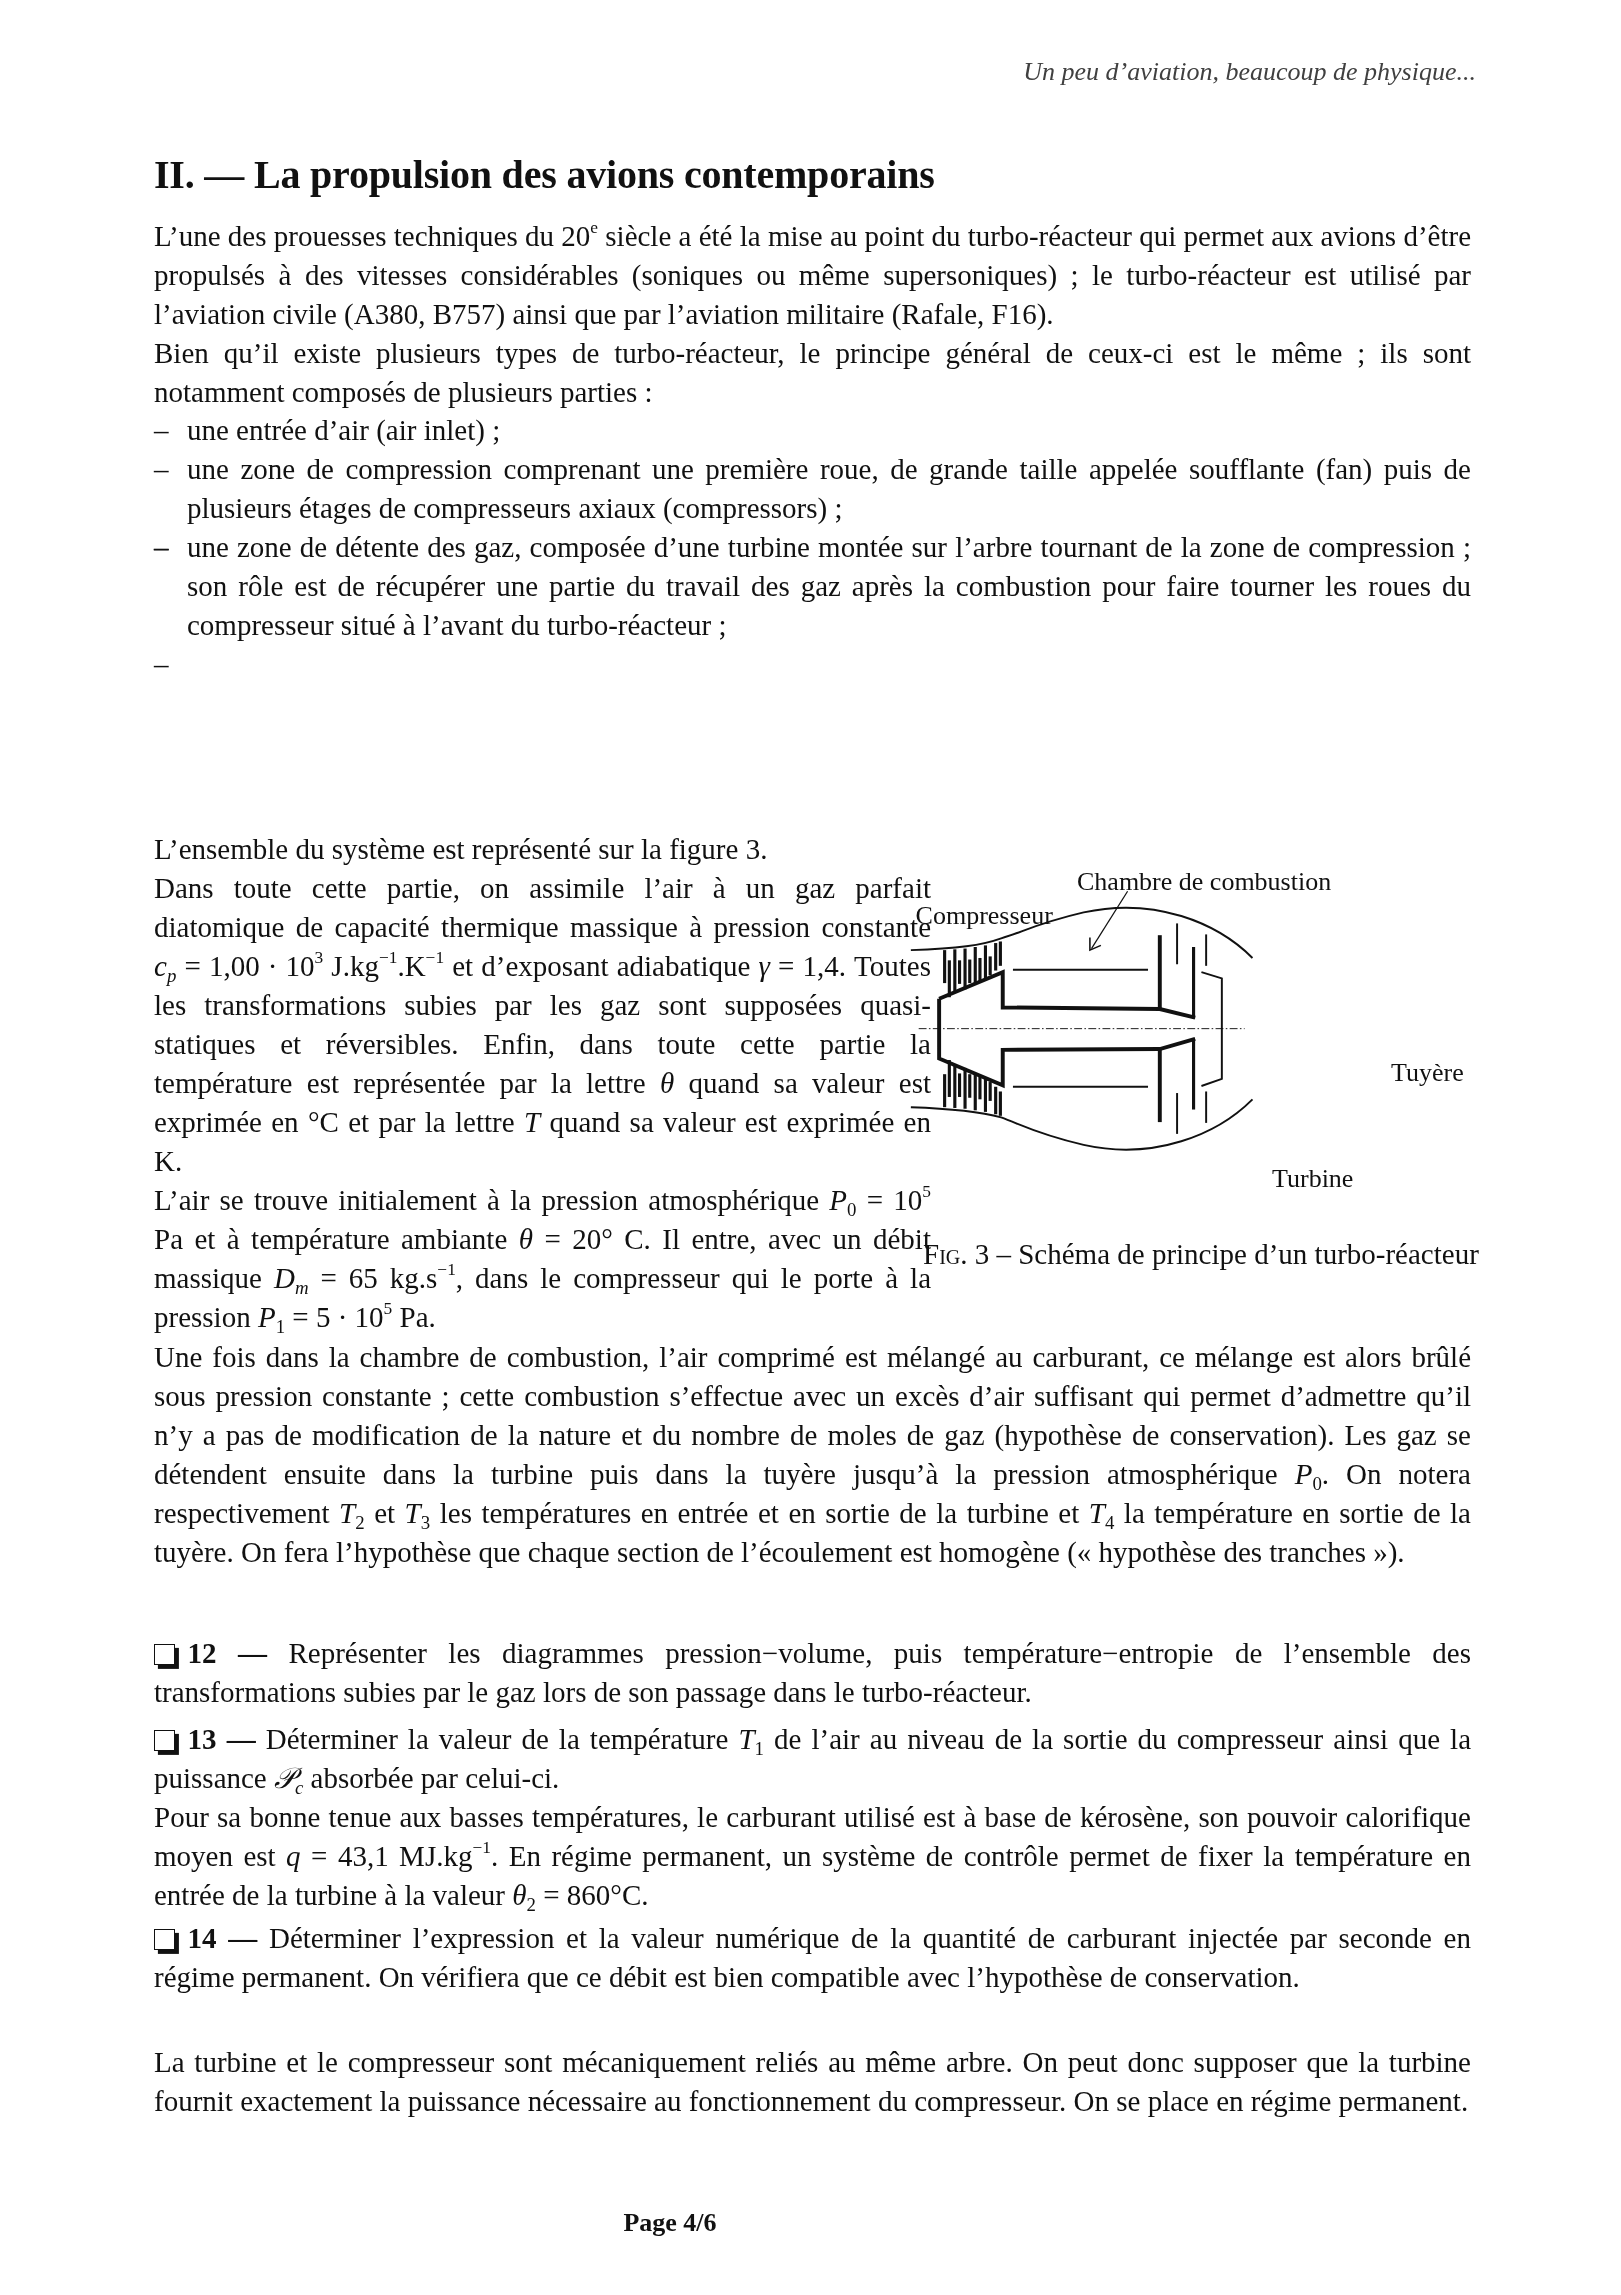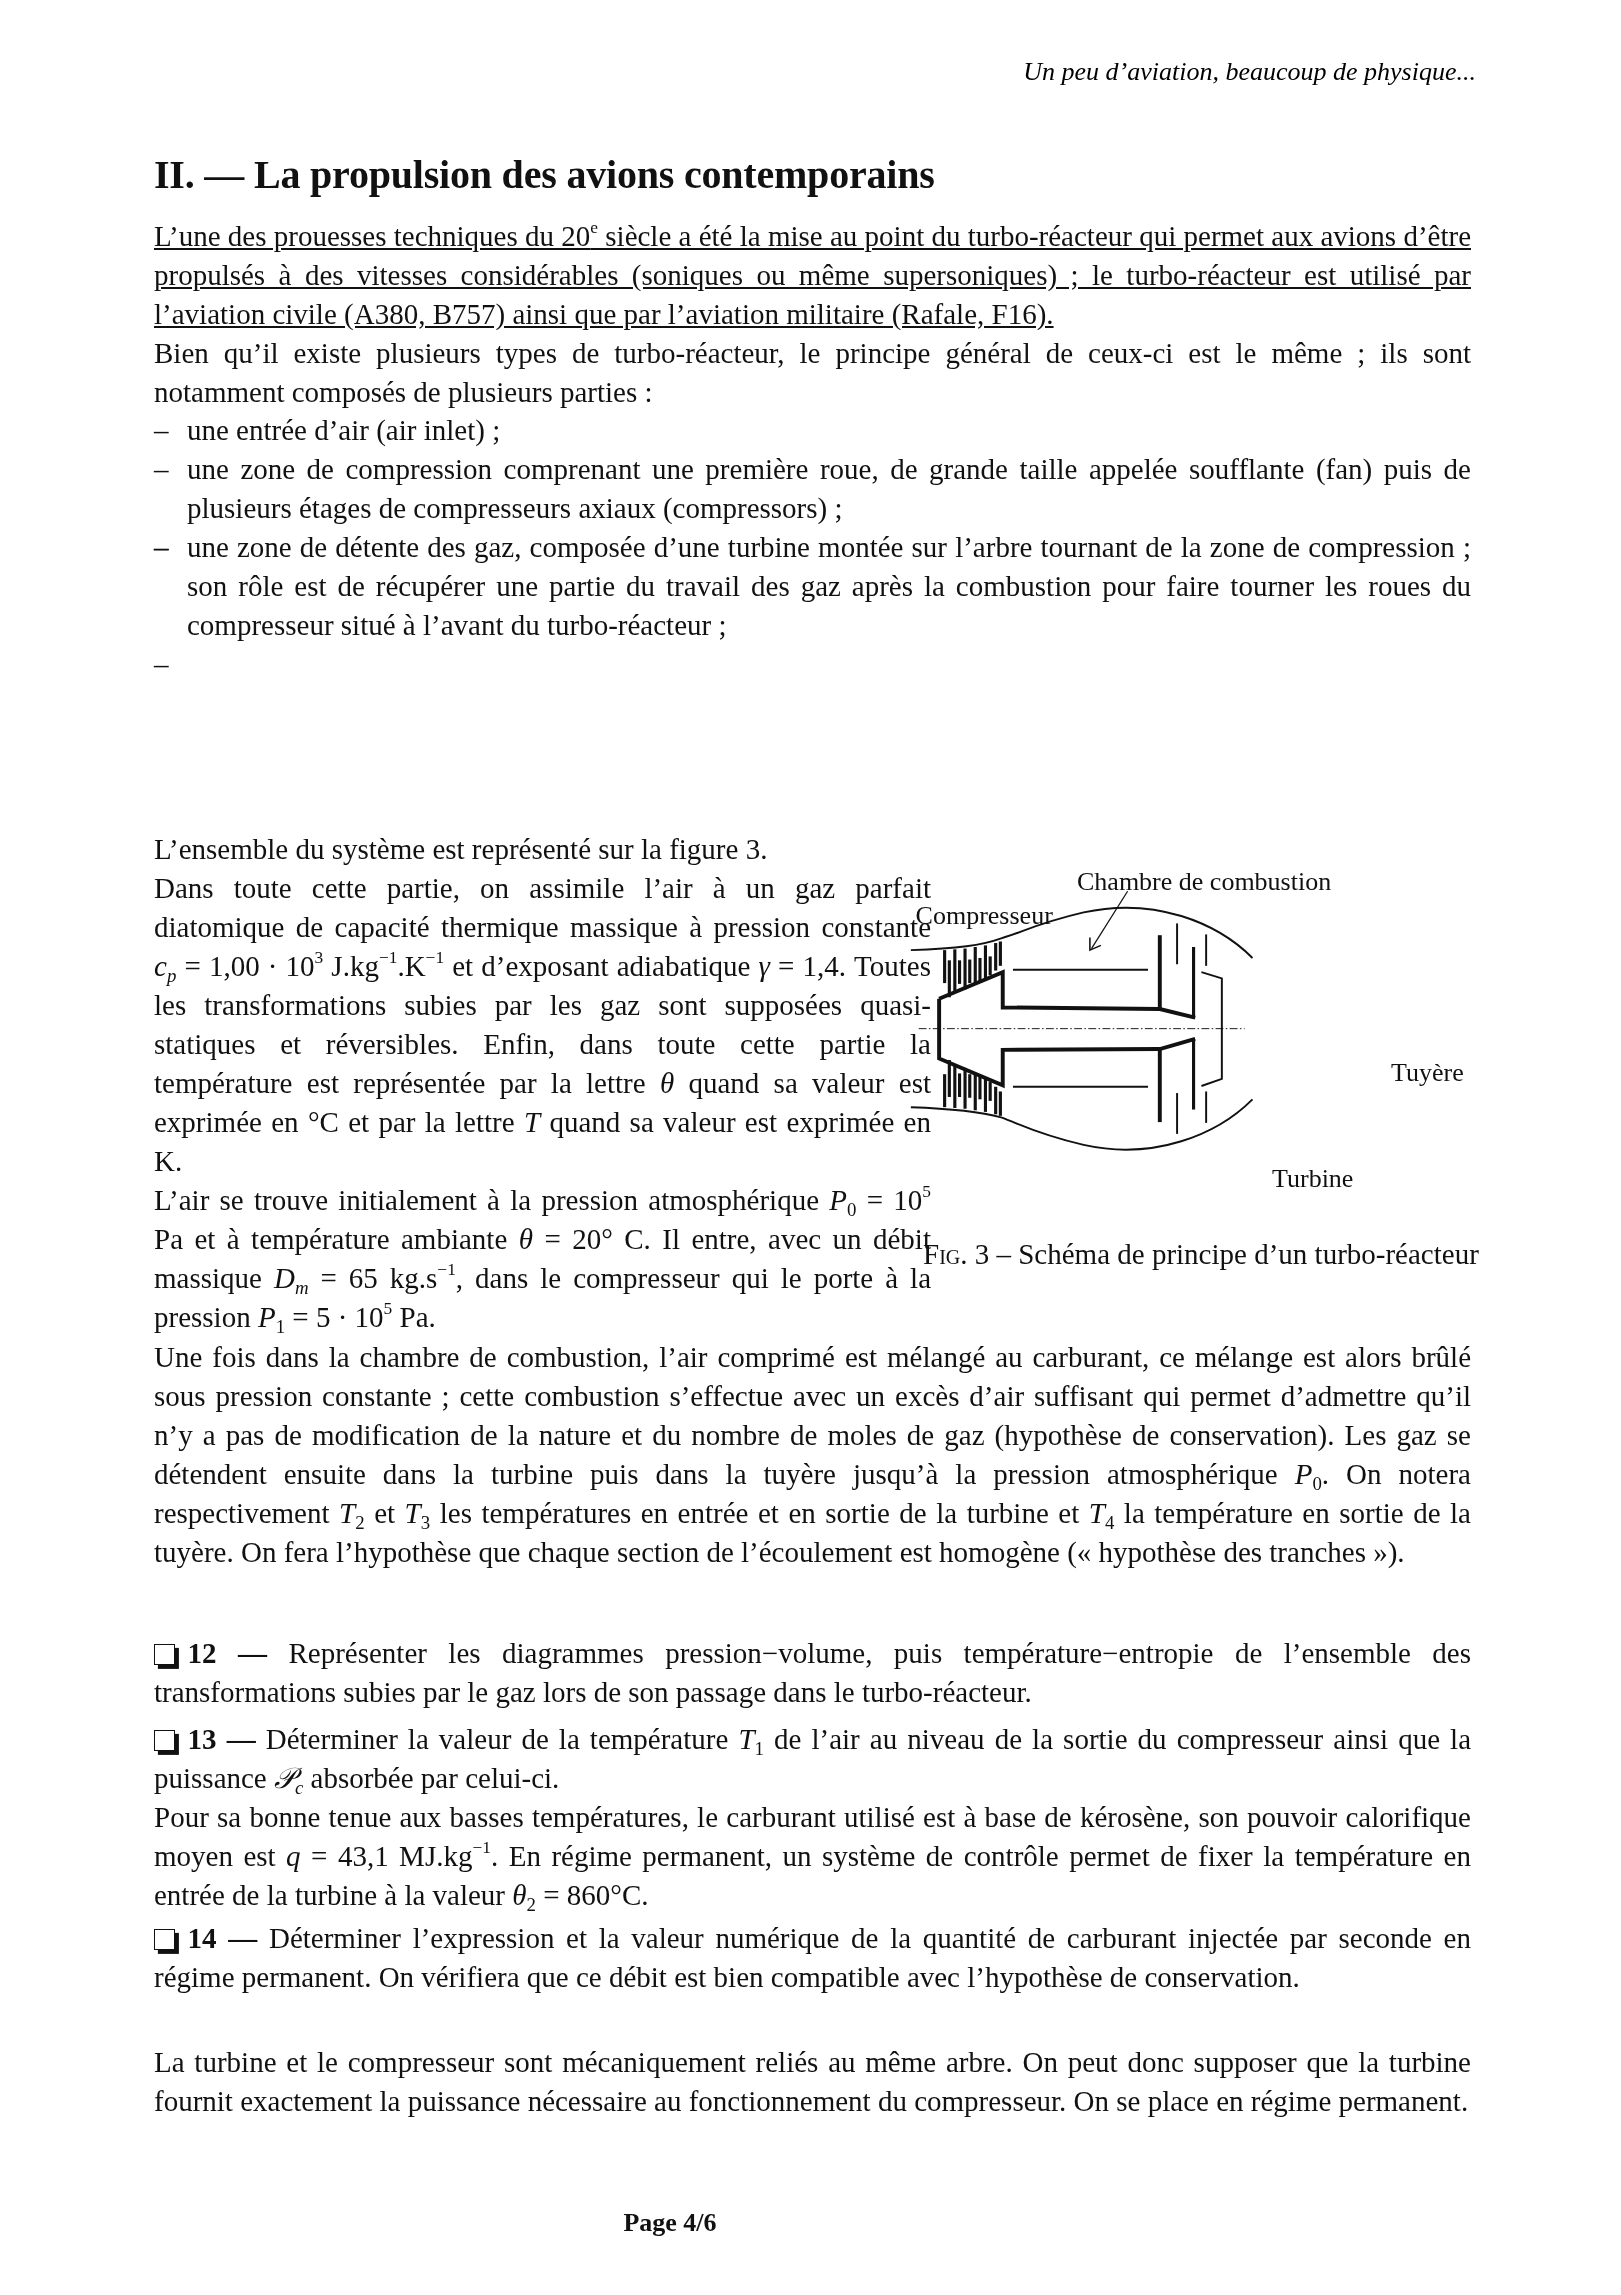--- a/index.html
+++ b/index.html
@@ -2,21 +2,21 @@
 <html style="font-size:12.6px"><head>
 <meta charset="utf-8">
 <style>
   html, body { margin: 0; padding: 0; background: #ffffff; }
   body {
     width: 1622px; height: 2295px; position: relative; overflow: hidden;
     font-family: "Liberation Serif", "DejaVu Serif", serif; color: #111111;
   }
   .running-head {
     position: absolute; top: 57px; right: 146px;
-    font-style: italic; font-size: 26px; color: #000000;
+    font-style: italic; font-size: 26px; color: #404040;
   }
   .section-title {
     position: absolute; left: 154px; top: 151px; margin: 0;
     font-size: 40px; font-weight: bold; letter-spacing: -0.2px;
   }
   .para {
     position: absolute; left: 154px; width: 1317px; margin: 0;
     font-size: 29px; line-height: 39px; text-align: justify;
   }
   .para.narrow { width: 777px; font-family: Liberation Serif, serif; }
@@ -45,21 +45,21 @@
     font-weight: bold; font-size: 26px;
   }
 </style>
 </head>
 <body>
 
 <div class="running-head">Un peu d’aviation, beaucoup de physique...</div>
 
 <h1 class="section-title">II. — La propulsion des avions contemporains</h1>
 
-<p class="para" style="top:217px;text-decoration:underline;"><span>L’une des prouesses techniques du 20</span><sup>e</sup><span> siècle a été la mise au point du turbo-réacteur qui permet aux avions d’être propulsés à des vitesses considérables (soniques ou même supersoniques) ; le turbo-réacteur est utilisé par l’aviation civile (A380, B757) ainsi que par l’aviation militaire (Rafale, F16).</span></p>
+<p class="para" style="top:217px;"><span>L’une des prouesses techniques du 20</span><sup>e</sup><span> siècle a été la mise au point du turbo-réacteur qui permet aux avions d’être propulsés à des vitesses considérables (soniques ou même supersoniques) ; le turbo-réacteur est utilisé par l’aviation civile (A380, B757) ainsi que par l’aviation militaire (Rafale, F16).</span></p>
 
 <p class="para" style="top:334px;">Bien qu’il existe plusieurs types de turbo-réacteur, le principe général de ceux-ci est le même ; ils sont notamment composés de plusieurs parties :</p>
 
 <ul class="list" style="top:411px;">
   <li><span class="dash">–</span><span>une entrée d’air (air inlet) ;</span></li>
   <li><span class="dash">–</span><span>une zone de compression comprenant une première roue, de grande taille appelée soufflante (fan) puis de plusieurs étages de compresseurs axiaux (compressors) ;</span></li>
   <li><span class="dash">–</span></li>
   <li><span class="dash">–</span><span>une zone de détente des gaz, composée d’une turbine montée sur l’arbre tournant de la zone de compression ; son rôle est de récupérer une partie du travail des gaz après la combustion pour faire tourner les roues du compresseur situé à l’avant du turbo-réacteur ;</span></li>
   <li><span class="dash">–</span></li>
 </ul>

